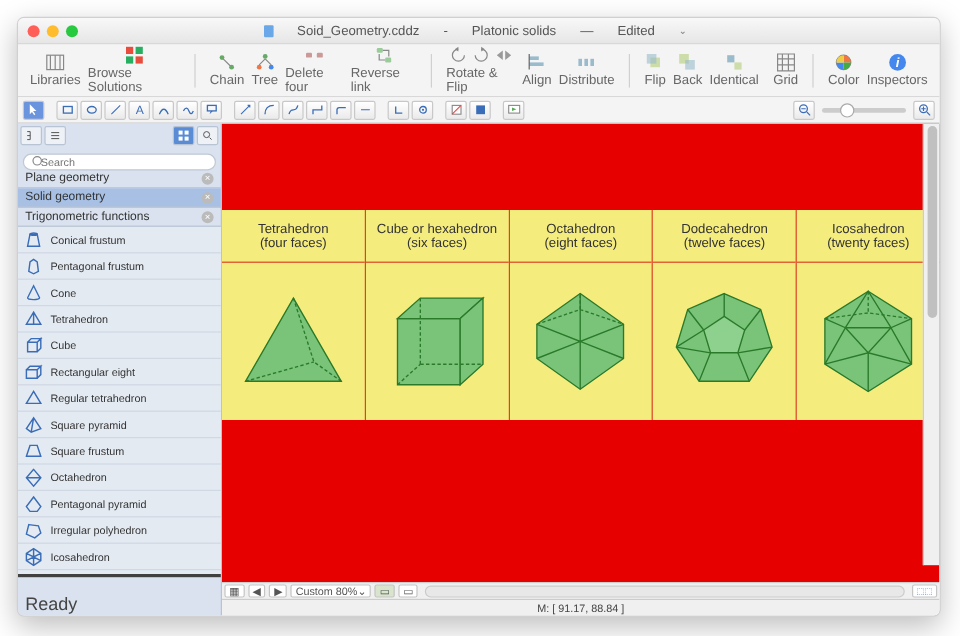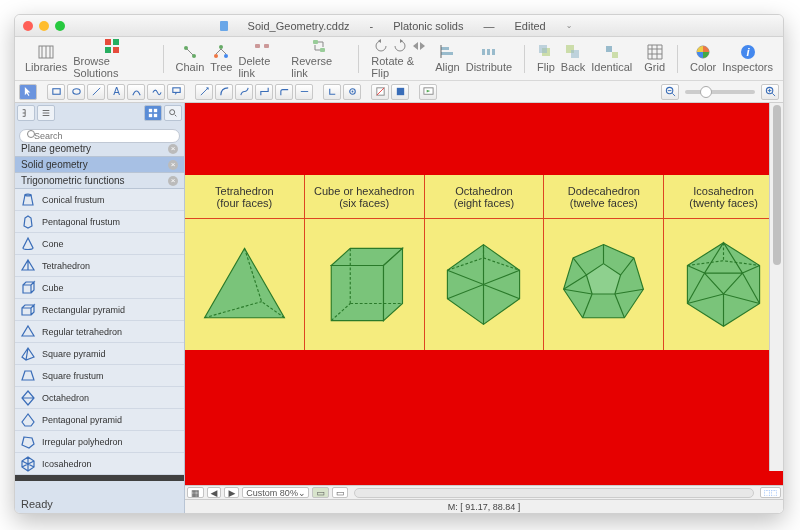--- a/index.html
+++ b/index.html
@@ -40,21 +40,21 @@
   .sb-search input{width:100%;height:14px;border:1px solid #c0c8d4;border-radius:8px;font-size:9px;padding:0 14px;background:#fff;}
   .sb-search-wrap{position:relative;}
   .sb-search-wrap::before{content:'';position:absolute;left:8px;top:5px;width:6px;height:6px;border:1px solid #888;border-radius:50%;}
   .sb-cat { height:16px; font-size:10px; padding:1px 6px; display:flex; align-items:center; justify-content:space-between; border-bottom:1px solid #b8c4d4;color:#333;}
   .sb-cat.selected{background:#a7c0e4;}
   .sb-cat .x{width:10px;height:10px;border-radius:50%;background:#bbb;color:#fff;font-size:8px;line-height:10px;text-align:center;}
   .sb-list{flex:1;overflow-y:auto;background:#e4eaf2;}
   .sb-item{height:22px;display:flex;align-items:center;gap:5px;padding:0 4px;font-size:9px;color:#333;border-bottom:1px solid #d0d8e4;}
   .sb-item-icon{width:18px;height:18px;display:flex;align-items:center;justify-content:center;}
   .sb-item-icon svg{width:16px;height:16px;}
-  .sb-status{height:14px;font-size:11px;color:#444;padding:16px 6px;line-height:14px;border-top:6px solid #404040;}
+  .sb-status{height:14px;font-size:15px;color:#444;padding:16px 6px;line-height:14px;border-top:3px solid #404040;}
   
   .canvas-area{flex:1;display:flex;flex-direction:column;background:#fff;position:relative;}
   .canvas{flex:1;background:#e60000;position:relative;overflow:hidden;}
   .chart-band{position:absolute;left:0;right:0;top:72px;height:175px;background:#f5ec7e;display:flex;}
   .chart-cell{flex:1;border-right:1px solid #d42;display:flex;flex-direction:column;}
   .chart-cell:last-child{border-right:none;}
   .chart-header{height:44px;border-bottom:1px solid #d42;display:flex;flex-direction:column;align-items:center;justify-content:center;font-size:11px;color:#333;text-align:center;padding:2px;}
   .chart-body{flex:1;display:flex;align-items:center;justify-content:center;}
   .chart-body svg{width:95px;height:95px;}
   
@@ -136,21 +136,21 @@
         </div>
       <div class="tb-label">Tree</div>
     </div>
     <div class="tb-group">
       <div class="tb-icon">
           <svg viewBox="0 0 16 16">
             <rect x="1" y="6" width="5" height="4" fill="#c99" rx="1"></rect>
             <rect x="10" y="6" width="5" height="4" fill="#c99" rx="1"></rect>
           </svg>
         </div>
-      <div class="tb-label">Delete link</div>
+      <div class="tb-label">Delete four</div>
     </div>
     <div class="tb-group">
       <div class="tb-icon">
           <svg viewBox="0 0 16 16">
             <rect x="2" y="2" width="5" height="4" fill="#9c9" rx="1"></rect>
             <rect x="9" y="10" width="5" height="4" fill="#9c9" rx="1"></rect>
             <path d="M4 7 L4 12 L9 12 M12 9 L12 4 L7 4" stroke="#888" fill="none"></path>
           </svg>
         </div>
       <div class="tb-label">Reverse link</div>
@@ -468,21 +468,21 @@
               </svg>
             </div>
             <span>Cube</span>
           </div>
         <div class="sb-item">
             <div class="sb-item-icon">
               <svg viewBox="0 0 16 16">
                 <path d="M2 6h9v7H2z M2 6l3-3h9l-3 3 M11 6l3-3v7l-3 3" class="iconstroke"></path>
               </svg>
             </div>
-            <span>Rectangular pyramid</span>
+            <span>Rectangular eight</span>
           </div>
         <div class="sb-item">
             <div class="sb-item-icon">
               <svg viewBox="0 0 16 16">
                 <path d="M8 2 L14 12 L2 12 Z" class="iconstroke"></path>
               </svg>
             </div>
             <span>Regular tetrahedron</span>
           </div>
         <div class="sb-item">

